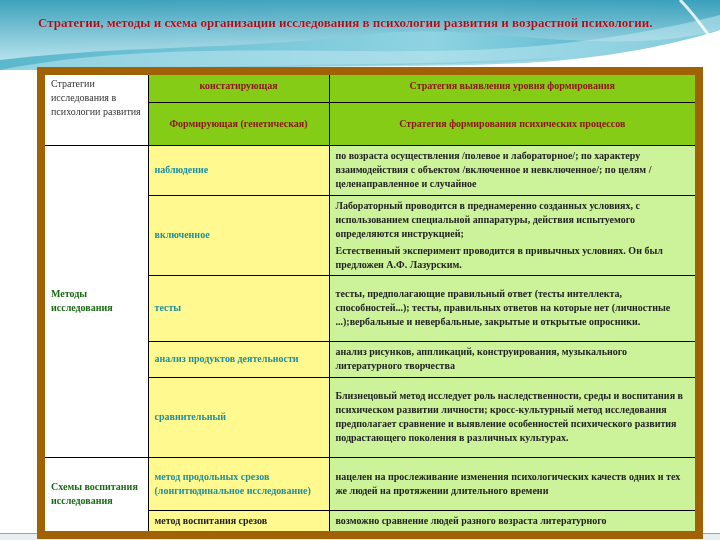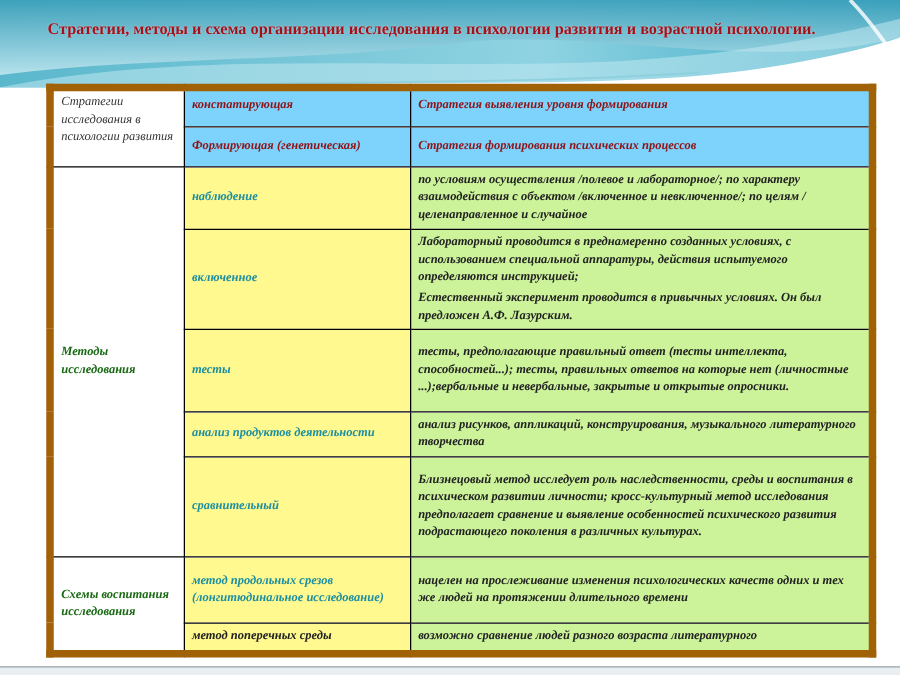--- a/index.html
+++ b/index.html
@@ -15,30 +15,30 @@
     border-top:1px solid #9aa3a8; background:#e9eef0;
   }
   .title {
     position:absolute; left:38px; top:12px; width:670px; z-index:2;
     color:#a3101a; font-weight:bold; font-size:13px; line-height:22px;
     text-shadow:0 0 1px rgba(255,255,255,0.6);
   }
   table.grid {
     position:absolute; left:37px; top:67px; z-index:2;
     border-collapse:collapse; table-layout:fixed;
-    width:658px; border:6px solid #a16207;
-    font-size:10px; line-height:14px;font-style:italic;
+    width:658px; border:8px solid #a16207;
+    font-size:10px; line-height:14px;
   }
   table.grid td {
     border:1px solid #000; padding:2px 6px; vertical-align:middle;
     overflow:hidden;
   }
   .c1 { background:#ffffff; color:#1a6a14; font-weight:bold; }
   .c1.hdr { color:#333; font-weight:normal; vertical-align:top; }
-  .hcell { background:#7dd3fc; color:#8e1418; font-weight:bold; text-align:left; }
+  .hcell { background:#84cc16; color:#8e1418; font-weight:bold; text-align:center; }
   .hcell.top { vertical-align:top; padding-top:4px; }
   .c2 { background:#fff98f; color:#1e8fa0; font-weight:bold; }
   .c2.dark { color:#222; }
   .c3 { background:#ccf39a; color:#222; font-weight:bold; }
   .c3.center { text-align:left; }
 </style>
 </head>
 <body>
 
 <div class="bg">
@@ -70,29 +70,29 @@
     <col style="width:107px">
     <col style="width:181px">
     <col style="width:370px">
   </colgroup>
   <tbody>
       <tr style="height:31px">
     <td class="c1 hdr" rowspan="2">Стратегии исследования в психологии развития</td>
     <td class="hcell top">констатирующая</td>
     <td class="hcell top">Стратегия выявления уровня формирования</td>
   </tr>
-  <tr style="height:32px">
+  <tr style="height:43px">
     <td class="hcell">Формирующая (генетическая)</td>
     <td class="hcell">Стратегия формирования психических процессов</td>
   </tr>
 
   <tr style="height:50px">
     <td class="c1" rowspan="5">Методы исследования</td>
     <td class="c2">наблюдение</td>
-    <td class="c3">по условиям осуществления /полевое и лабораторное/;   по характеру взаимодействия с объектом /включенное и невключенное/;   по целям /целенаправленное и случайное</td>
+    <td class="c3">по возраста осуществления /полевое и лабораторное/;   по характеру взаимодействия с объектом /включенное и невключенное/;   по целям /целенаправленное и случайное</td>
   </tr>
   <tr style="height:80px">
     <td class="c2">включенное</td>
     <td class="c3">
       <div>Лабораторный проводится в преднамеренно созданных условиях, с использованием специальной аппаратуры, действия испытуемого определяются инструкцией;</div>
       <div style="margin-top:3px">Естественный  эксперимент проводится в привычных условиях. Он был предложен А.Ф. Лазурским.</div>
     </td>
   </tr>
   <tr style="height:66px">
     <td class="c2">тесты</td>
@@ -106,19 +106,19 @@
     <td class="c2">сравнительный</td>
     <td class="c3 center">Близнецовый метод исследует роль наследственности, среды и воспитания в психическом развитии личности; кросс-культурный метод исследования предполагает сравнение и выявление особенностей психического развития подрастающего поколения в различных культурах.</td>
   </tr>
 
   <tr style="height:53px">
     <td class="c1" rowspan="2">Схемы воспитания исследования</td>
     <td class="c2">метод продольных срезов (лонгитюдинальное исследование)</td>
     <td class="c3 center">нацелен на прослеживание изменения психологических качеств одних и тех же людей на протяжении длительного времени</td>
   </tr>
   <tr style="height:25px">
-    <td class="c2 dark">метод поперечных среды</td>
+    <td class="c2 dark">метод воспитания срезов</td>
     <td class="c3">возможно сравнение людей разного возраста литературного</td>
   </tr>
 </tbody>
   </table>
 
 <div class="frame-bottom"></div>
 
 </body></html>

